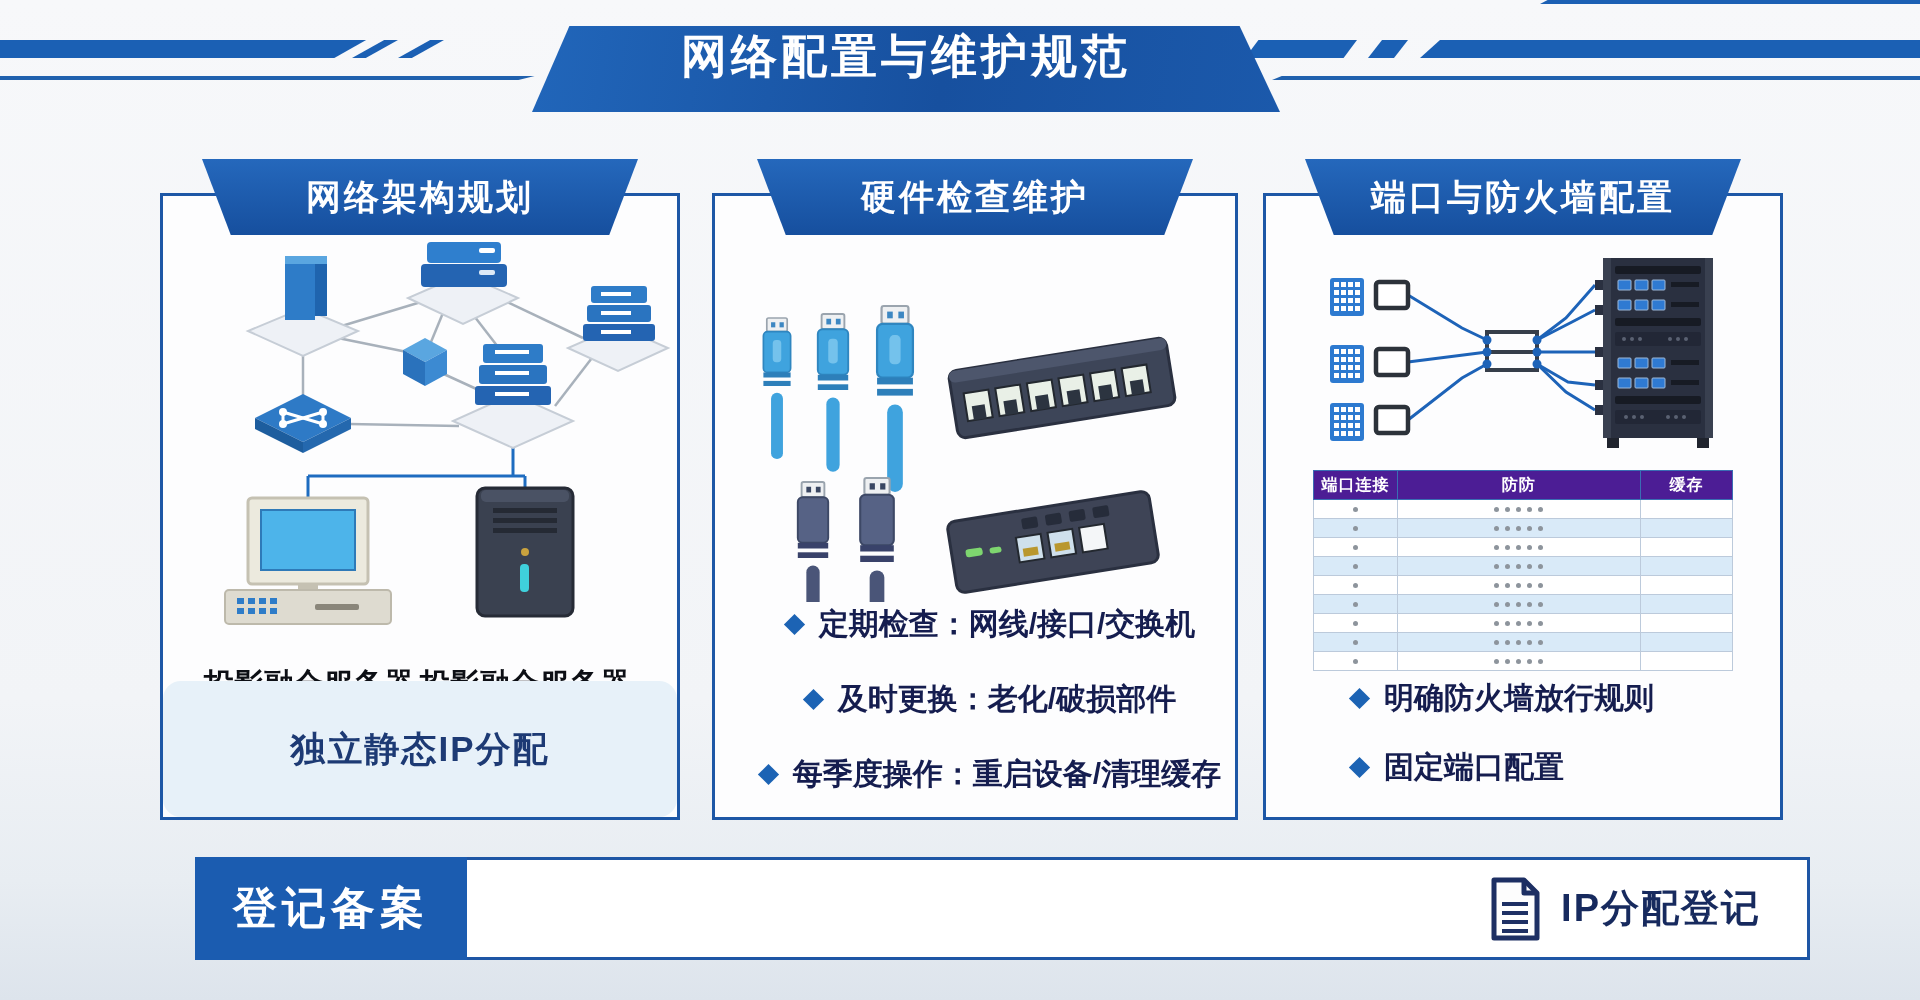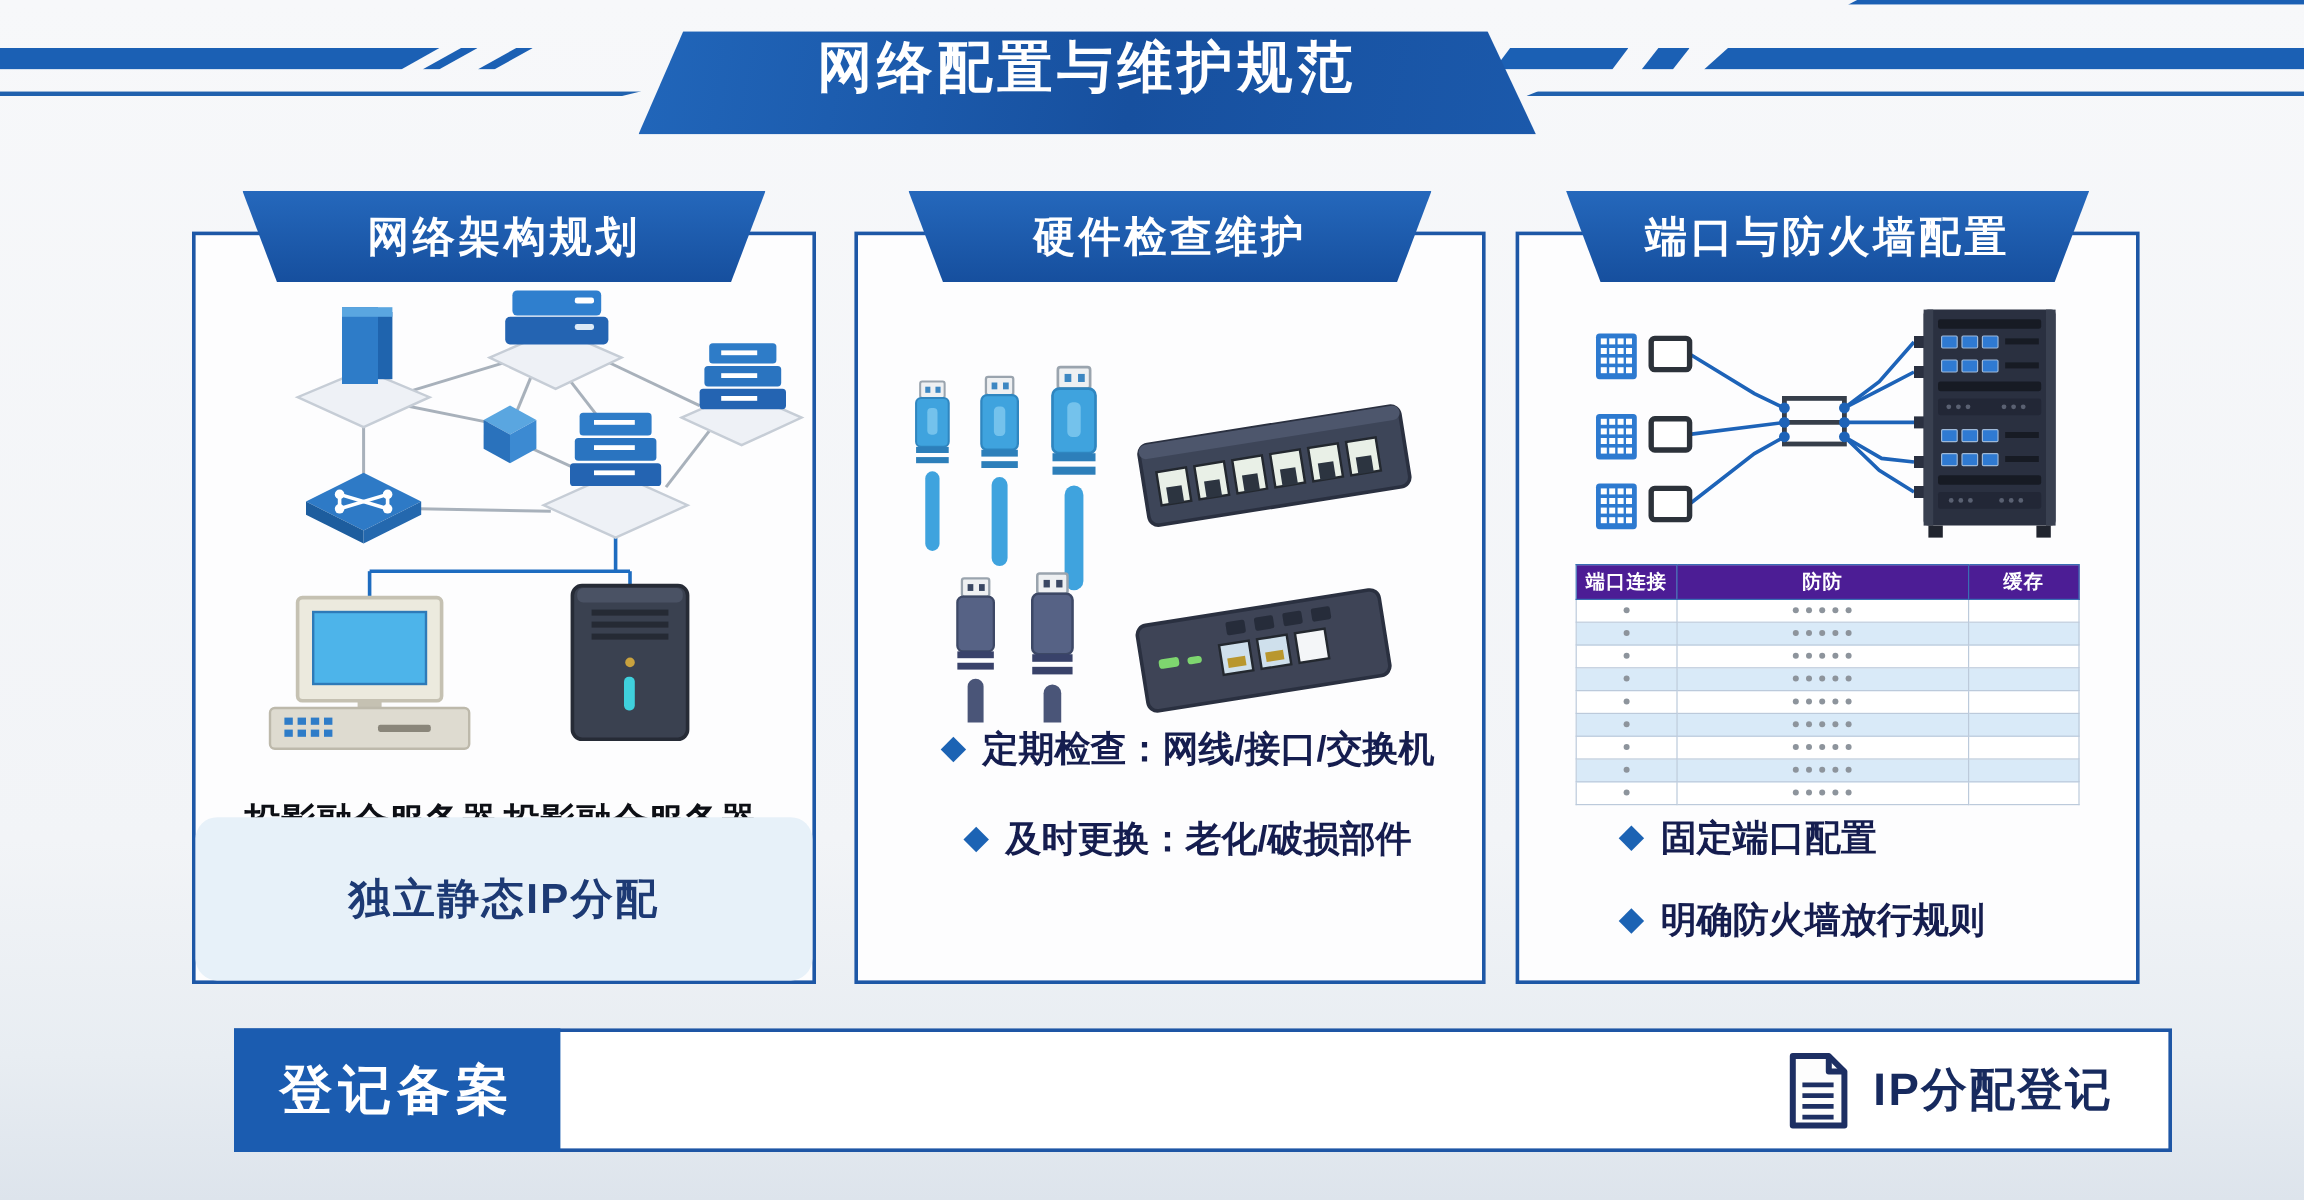--- a/index.html
+++ b/index.html
@@ -298,20 +298,24 @@
     </svg>
 
     <div class="bullets centered p2-bullets">
       <div class="bullet-row">
         <i class="diamond"></i>
         <span class="txt">定期检查：网线/接口/交换机</span>
       </div>
       <div class="bullet-row">
         <i class="diamond"></i>
         <span class="txt">及时更换：老化/破损部件</span>
+      </div>
+      <div class="bullet-row">
+        <i class="diamond"></i>
+        <span class="txt">每季度操作：重启设备/清理缓存</span>
       </div>
     </div>
   </div>
 
   <div class="panel panel-3">
     <div class="panel-header">
       <span>端口与防火墙配置</span>
     </div>
 
     <svg class="abs" style="left:0;top:34px;" width="514" height="230" viewBox="0 0 514 230">
@@ -484,25 +488,25 @@
             <td><span class="dot"></span></td>
             <td><span class="dot"></span><span class="dot"></span><span class="dot"></span><span class="dot"></span><span class="dot"></span></td>
             <td></td>
           </tr>
         </tbody>
     </table>
 
     <div class="bullets lefted p3-bullets">
       <div class="bullet-row">
         <i class="diamond"></i>
-        <span class="txt">固定端口配置</span>
+        <span class="txt">明确防火墙放行规则</span>
       </div>
       <div class="bullet-row">
         <i class="diamond"></i>
-        <span class="txt">明确防火墙放行规则</span>
+        <span class="txt">固定端口配置</span>
       </div>
     </div>
   </div>
 
   <div class="footer-bar">
     <div class="footer-label-box">
       <span>登记备案</span>
     </div>
     <div class="footer-right">
       <svg width="52" height="64" viewBox="0 0 52 64">

